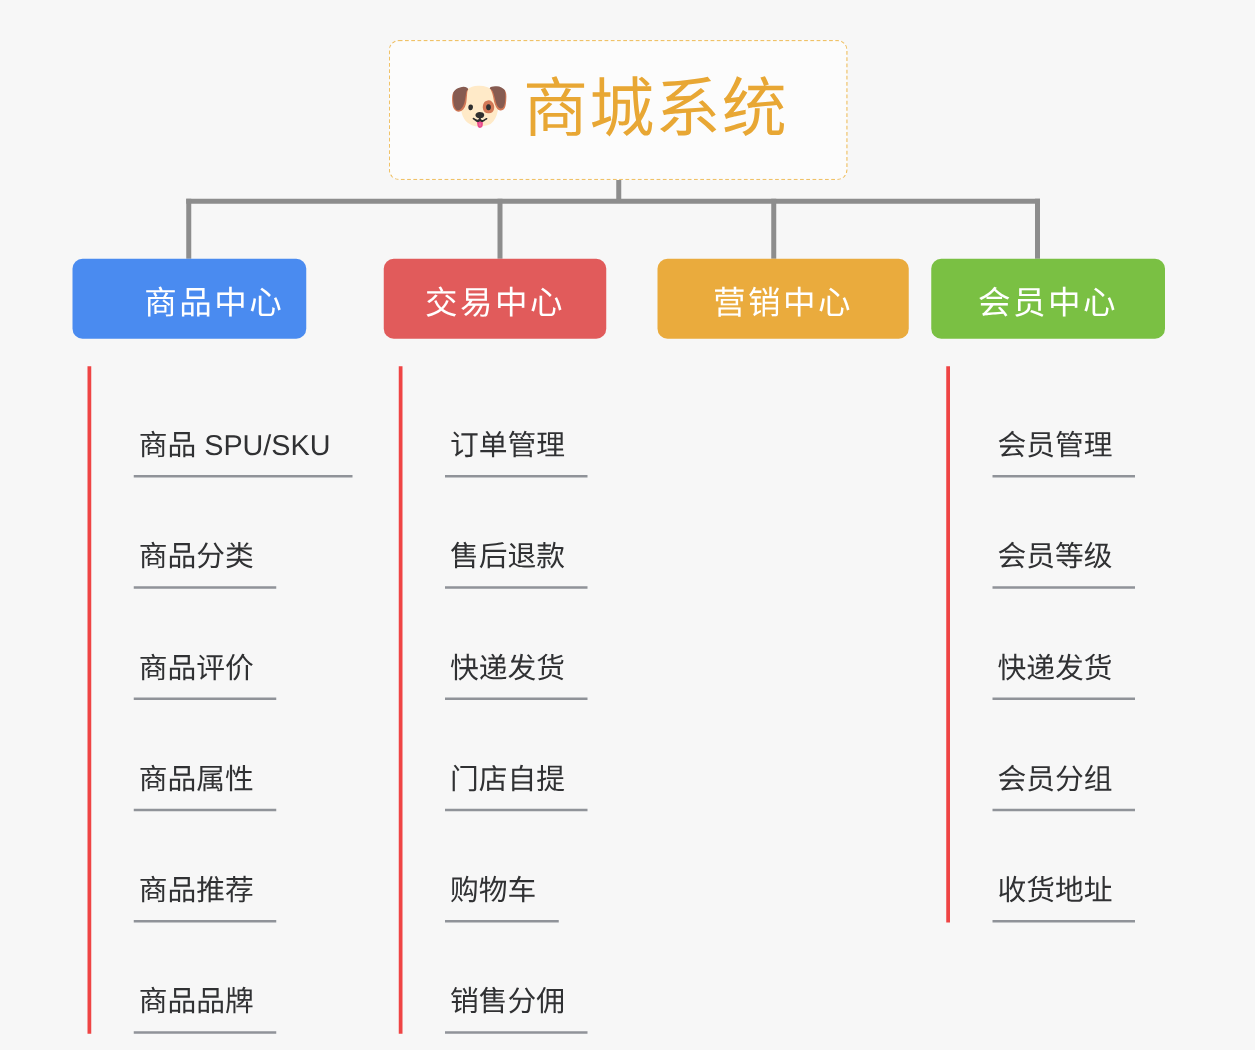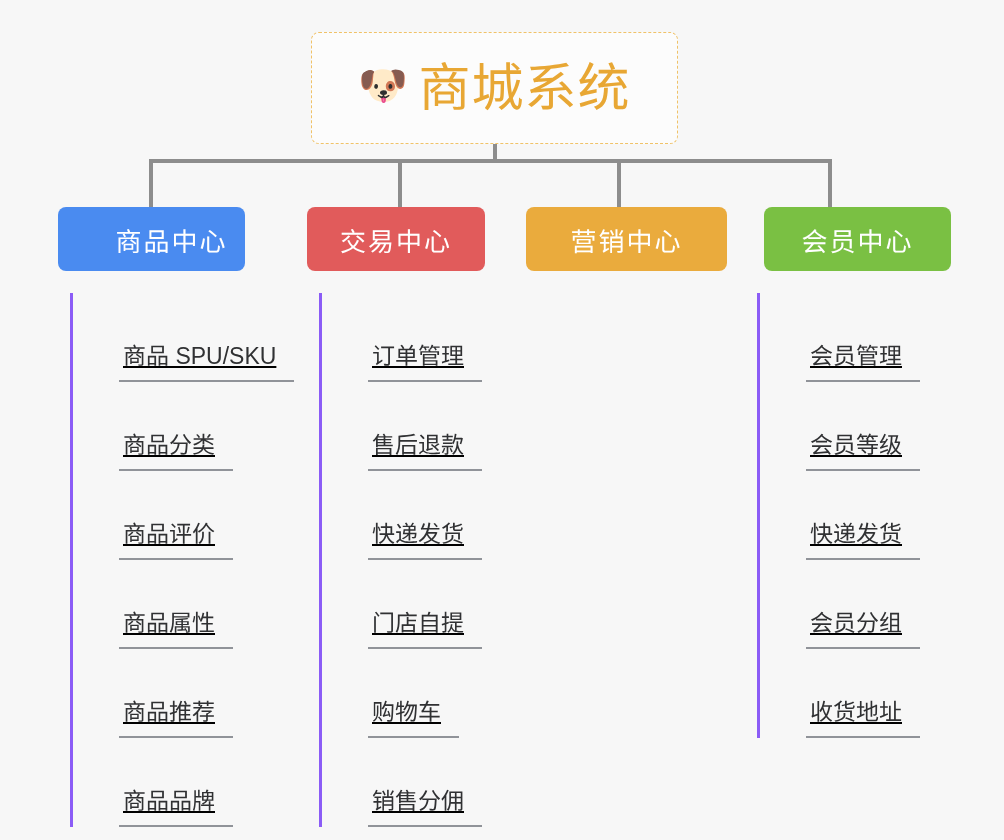--- a/index.html
+++ b/index.html
@@ -102,31 +102,30 @@
     color: #ffffff;
     font-size: 26px;
     letter-spacing: 2px;
     white-space: nowrap;
   }
   .column.c1 .cat-header { width: 187px; background: #4a8bf0; }
   .column.c2 .cat-header { width: 178px; background: #e15b5b; }
   .column.c3 .cat-header { width: 201px; background: #eaab3d; }
   .column.c4 .cat-header { width: 187px; background: #78c council; }
   .column.c4 .cat-header { background: #78c busy; }
-  .column.c4 .cat-header { background: #7ac043; margin-left: 19px; }
+  .column.c4 .cat-header { background: #7ac043; }
 
   
   .leaf-list {
     position: relative;
     margin-top: 22px;
     margin-left: 12px;
-    padding-left: 12px;
-    border-left: 3px solid #8b5cf6;
+    padding-left: 0;
+    border-left: 3px solid #ef4444;
     list-style: none;
-    text-decoration: underline;
   }
   .leaf-item {
     position: relative;
     height: 89px;
     display: flex;
     align-items: flex-end;
     padding-left: 34px;
   }
   .leaf-label {
     display: inline-block;

